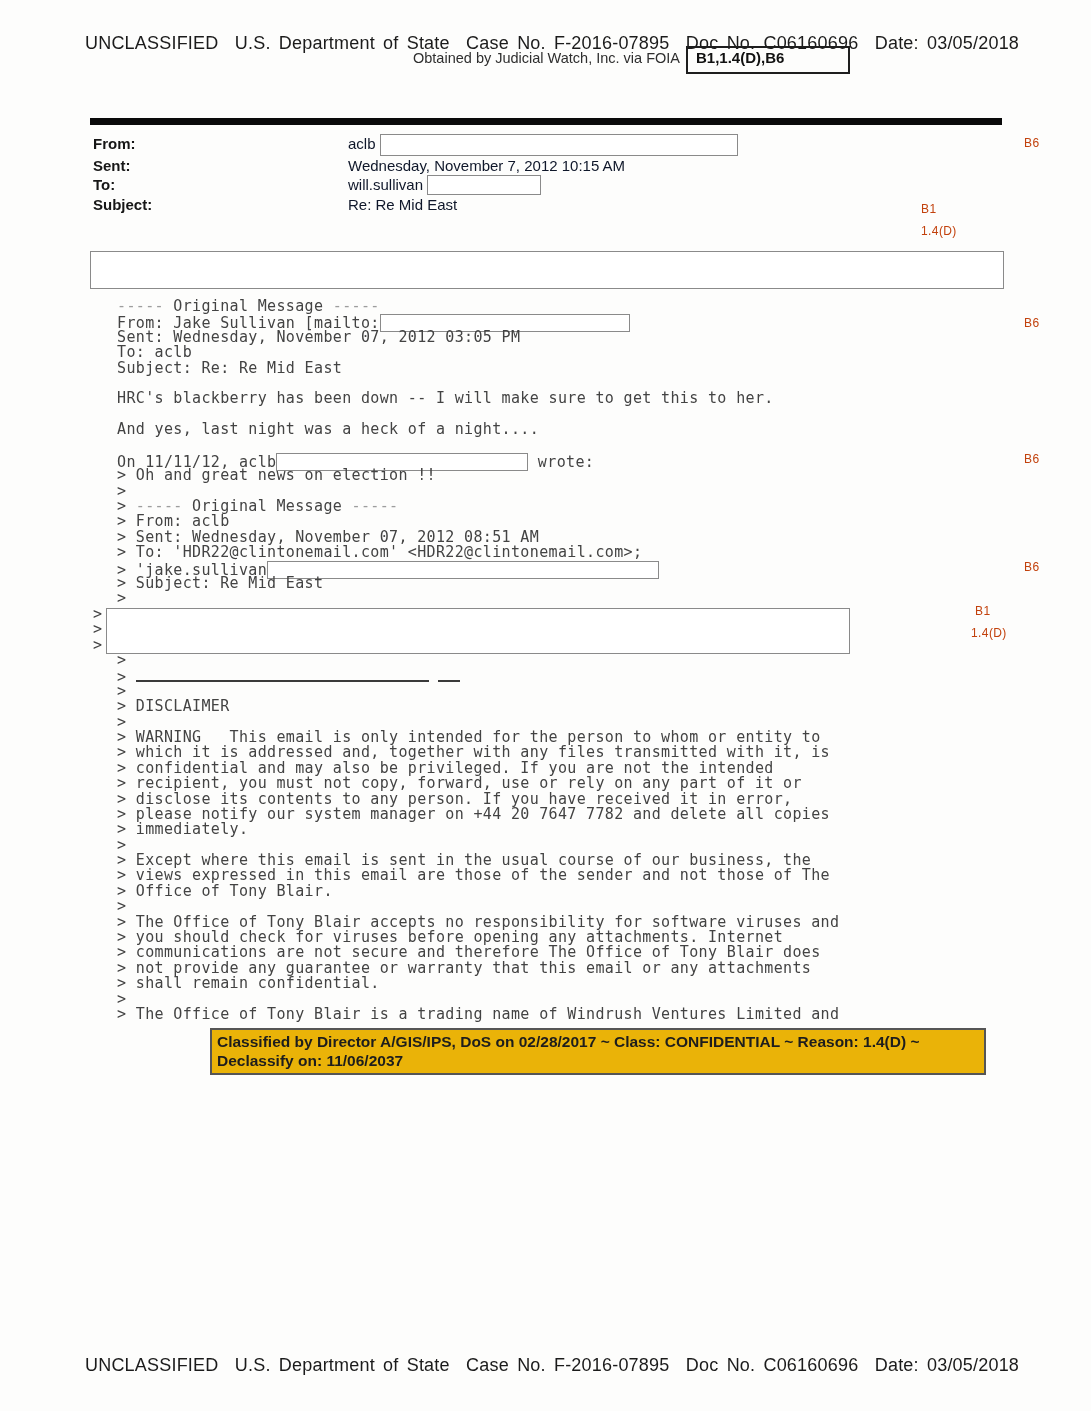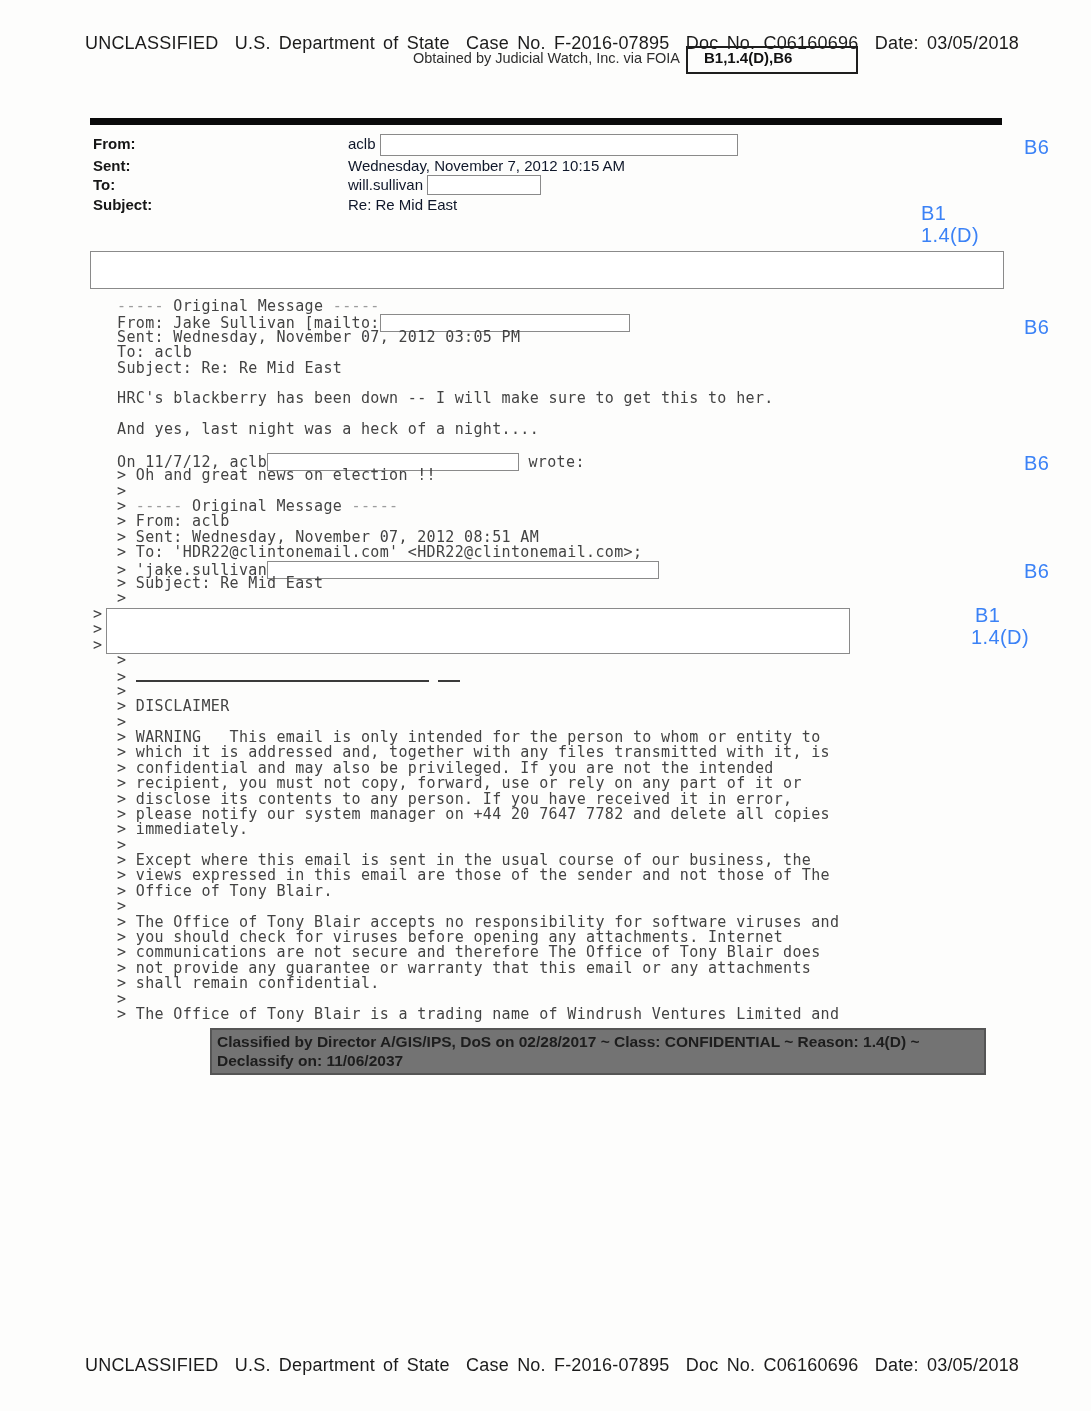--- a/index.html
+++ b/index.html
@@ -24,21 +24,21 @@
   .obtained-line {
     position:absolute; left:413px; top:50px;
     font-size:14.5px; color:#2e2e2e;
     white-space:pre;
   }
   .codes-box {
     position:absolute; left:686px; top:46px;
     width:152px; height:23px;
     border:2px solid #1e1e1e;
     font-size:15px; font-weight:bold;
-    padding:1px 0 0 16px;
+    padding:1px 0 0 8px;
     color:#111;
     background:transparent;
     white-space:pre;
   }
 
   
   .black-bar {
     position:absolute; left:90px; top:118px;
     width:912px; height:7px; background:#0a0a0a;
   }
@@ -52,21 +52,21 @@
     display:inline-block; vertical-align:text-bottom;
     border:1px solid #8a8a8a; background:#fff;
     height:18px; margin-left:4px;
   }
   .eh-row.from .eh-red { width:356px; height:20px; }
   .eh-row.to .eh-red { width:112px; height:18px; }
 
   
   .margin-note {
     position:absolute;
-    font-size:20px; color:#3b82f6; letter-spacing:.4px;
+    font-size:12px; color:#c2410c; letter-spacing:.4px;
     white-space:pre;
   }
 
   
   .abs-redaction {
     position:absolute;
     border:1px solid #8a8a8a; background:#fff;
   }
 
   
@@ -92,21 +92,21 @@
   .redblock .rb-row { white-space:pre; height:15.4px; }
   .redblock .rb-box {
     position:absolute; left:13px; top:1px;
     border:1px solid #8a8a8a; background:#fff;
   }
 
   
   .class-box {
     position:absolute; left:210px; top:1028px; width:762px;
     border:2px solid #555;
-    background:#737373;
+    background:#eab308;
     font-size:15.5px; font-weight:bold; color:#1d1d1d;
     line-height:19px; padding:2px 5px 3px 5px;
   }
 
   
   .doc-footer {
     position:absolute; left:85px; top:1355px;
     font-size:18px; letter-spacing:.2px; word-spacing:3px;
     color:#1b1b1b; white-space:pre;
   }
@@ -148,21 +148,21 @@
       <div class="bline"><span class="light">-----</span><span> Original Message </span><span class="light">-----</span></div>
       <div class="bline"><span>From: Jake Sullivan [mailto:</span><span class="inline-red" style="width: 248px; height: 16px;"></span></div>
       <div class="bline"><span>Sent: Wednesday, November 07, 2012 03:05 PM</span></div>
       <div class="bline"><span>To: aclb</span></div>
       <div class="bline"><span>Subject: Re: Re Mid East</span></div>
       <div class="bline">&nbsp;</div>
       <div class="bline"><span>HRC's blackberry has been down -- I will make sure to get this to her.</span></div>
       <div class="bline">&nbsp;</div>
       <div class="bline"><span>And yes, last night was a heck of a night....</span></div>
       <div class="bline">&nbsp;</div>
-      <div class="bline"><span>On 11/7/12, aclb</span><span class="inline-red" style="width: 250px; height: 16px;"></span><span> wrote:</span></div>
+      <div class="bline"><span>On 11/11/12, aclb</span><span class="inline-red" style="width: 250px; height: 16px;"></span><span> wrote:</span></div>
       <div class="bline"><span>&gt; Oh and great news on election !!</span></div>
       <div class="bline"><span>&gt;</span></div>
       <div class="bline"><span>&gt; </span><span class="light">-----</span><span> Original Message </span><span class="light">-----</span></div>
       <div class="bline"><span>&gt; From: aclb</span></div>
       <div class="bline"><span>&gt; Sent: Wednesday, November 07, 2012 08:51 AM</span></div>
       <div class="bline"><span>&gt; To: 'HDR22@clintonemail.com' &lt;HDR22@clintonemail.com&gt;;</span></div>
       <div class="bline"><span>&gt; 'jake.sullivan</span><span class="inline-red" style="width: 390px; height: 16px;"></span></div>
       <div class="bline"><span>&gt; Subject: Re Mid East</span></div>
       <div class="bline"><span>&gt;</span></div>
       <div class="redblock">

